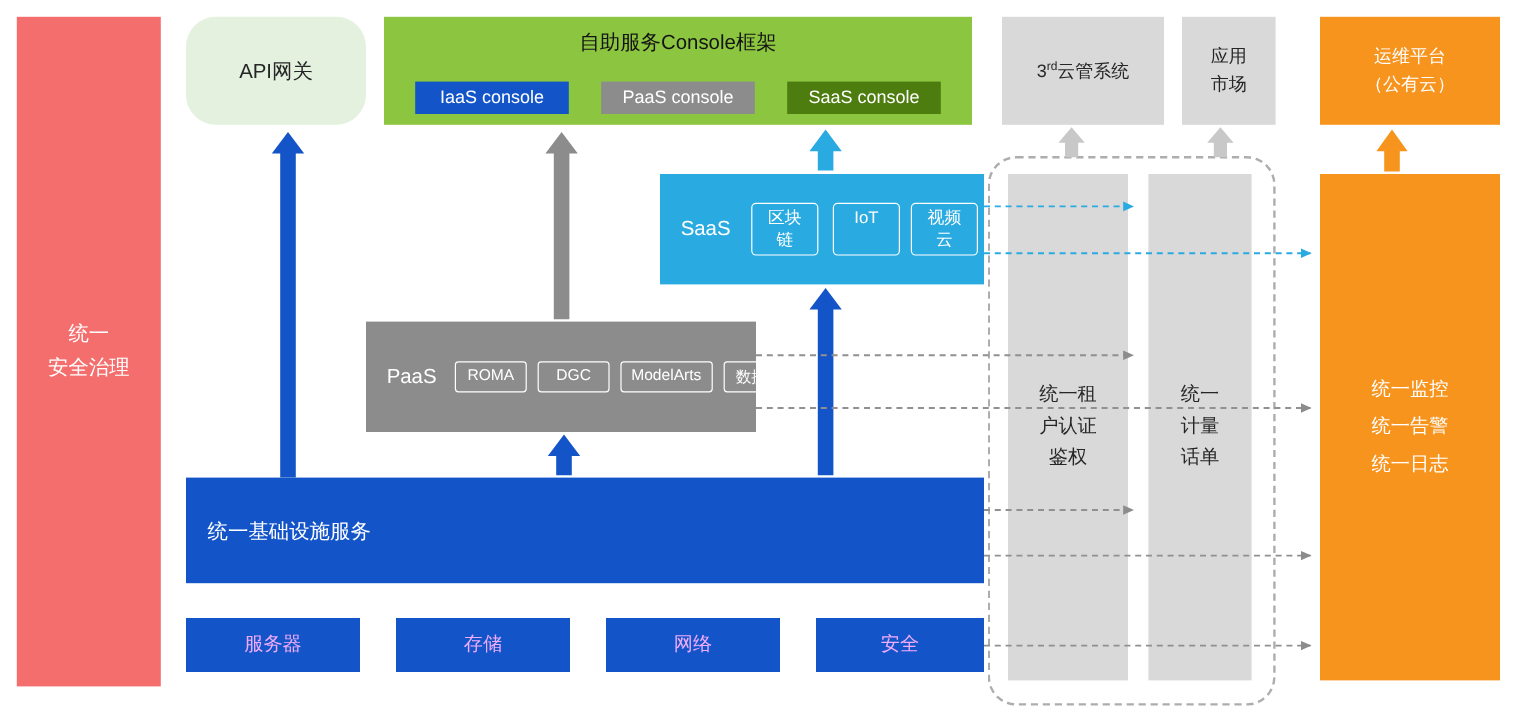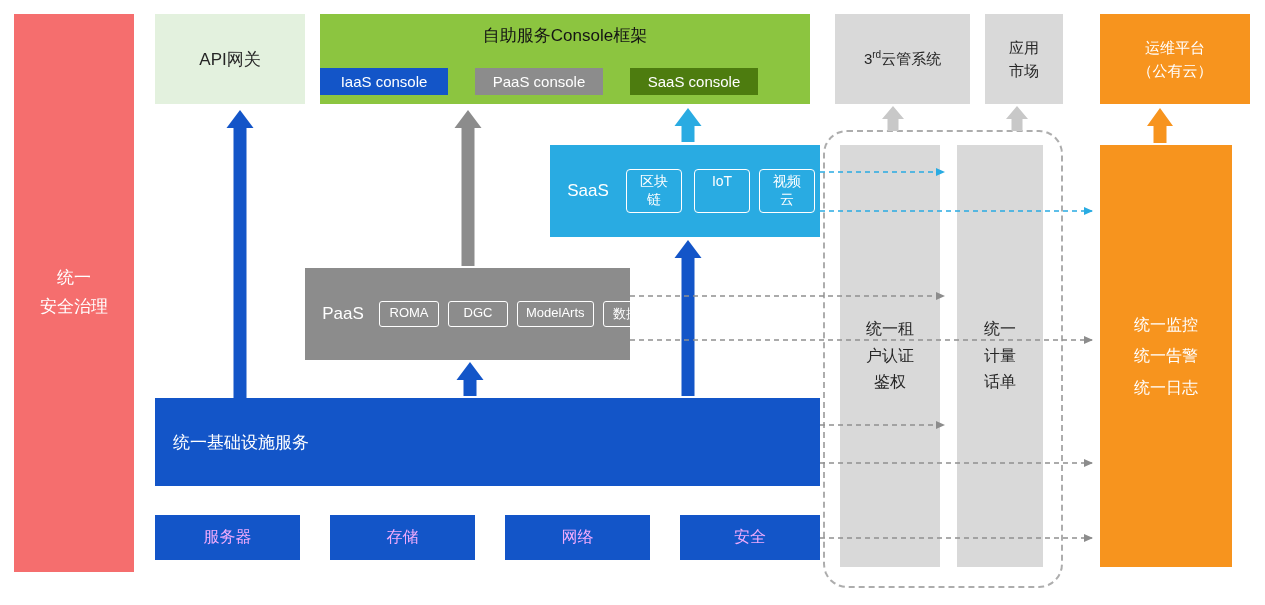--- a/index.html
+++ b/index.html
@@ -7,24 +7,24 @@
   body { font-family:"Liberation Sans","DejaVu Sans",sans-serif; }
   .canvas { position:relative; width:1265px; height:605px; background:#fff; overflow:hidden; }
   .abs { position:absolute; }
   .fc { display:flex; align-items:center; justify-content:center; text-align:center; }
   .pre { white-space:pre-line; }
 
   
   .left-red { left:14px; top:14px; width:120px; height:558px; background:#F56E6E; color:#fff; font-size:17px; line-height:1.7; }
 
   
-  .api-gw { left:155px; top:14px; width:150px; height:90px; background:#E3F1DE; color:#262626; font-size:17px; }
+  .api-gw { left:155px; top:14px; width:150px; height:90px; background:#E3F1DE; color:#262626; font-size:17px;border-radius:25px; }
   .console-frame { left:320px; top:14px; width:490px; height:90px; background:#8CC540; color:#141414;padding-left:24px; }
   .console-title { position:absolute; top:10px; left:0; right:0; text-align:center; font-size:17px; }
-  .console-row { position:absolute; left:0; right:0; bottom:9px; display:flex; gap:27px; }
+  .console-row { position:absolute; left:0; right:0; bottom:9px; display:flex; justify-content:center; gap:27px; }
   .console-chip { width:128px; height:27px; display:flex; align-items:center; justify-content:center; color:#fff; font-size:15px; }
   .chip-iaas { background:#1355C8; }
   .chip-paas { background:#8C8C8C; }
   .chip-saas { background:#4d7c0f; }
   .third-cloud { left:835px; top:14px; width:135px; height:90px; background:#D9D9D9; color:#262626; font-size:15px; }
   .third-cloud sup { font-size:10px; line-height:1; }
   .app-market { left:985px; top:14px; width:78px; height:90px; background:#D9D9D9; color:#262626; font-size:15px; line-height:1.55; }
   .ops-platform { left:1100px; top:14px; width:150px; height:90px; background:#F7941E; color:#fff; font-size:15px; line-height:1.55; }
 
   
@@ -49,21 +49,21 @@
   .b-box { top:515px; height:45px; background:#1355C8; color:#f0abfc; font-size:16px; }
   .b1 { left:155px; width:145px; }
   .b2 { left:330px; width:145px; }
   .b3 { left:505px; width:145px; }
   .b4 { left:680px; width:140px; }
 
   
   .dashed-wrap { left:823px; top:130px; width:240px; height:458px; border:2px dashed #ADADAD; border-radius:24px; }
   .auth-bar { left:840px; top:145px; width:100px; height:422px; background:#D9D9D9; color:#262626; font-size:16px; line-height:1.65; }
   .metering-bar { left:957px; top:145px; width:86px; height:422px; background:#D9D9D9; color:#262626; font-size:16px; line-height:1.65; }
-  .monitor-bar { left:1100px; top:145px; width:132px; height:422px; background:#F7941E; color:#fff; font-size:16px; line-height:1.95; }
+  .monitor-bar { left:1100px; top:145px; width:150px; height:422px; background:#F7941E; color:#fff; font-size:16px; line-height:1.95; }
 
   .overlay { left:0; top:0; pointer-events:none; }
 </style>
 </head>
 <body>
 
 <div class="canvas">
 
   <div class="abs fc left-red">
     <span class="pre">统一

